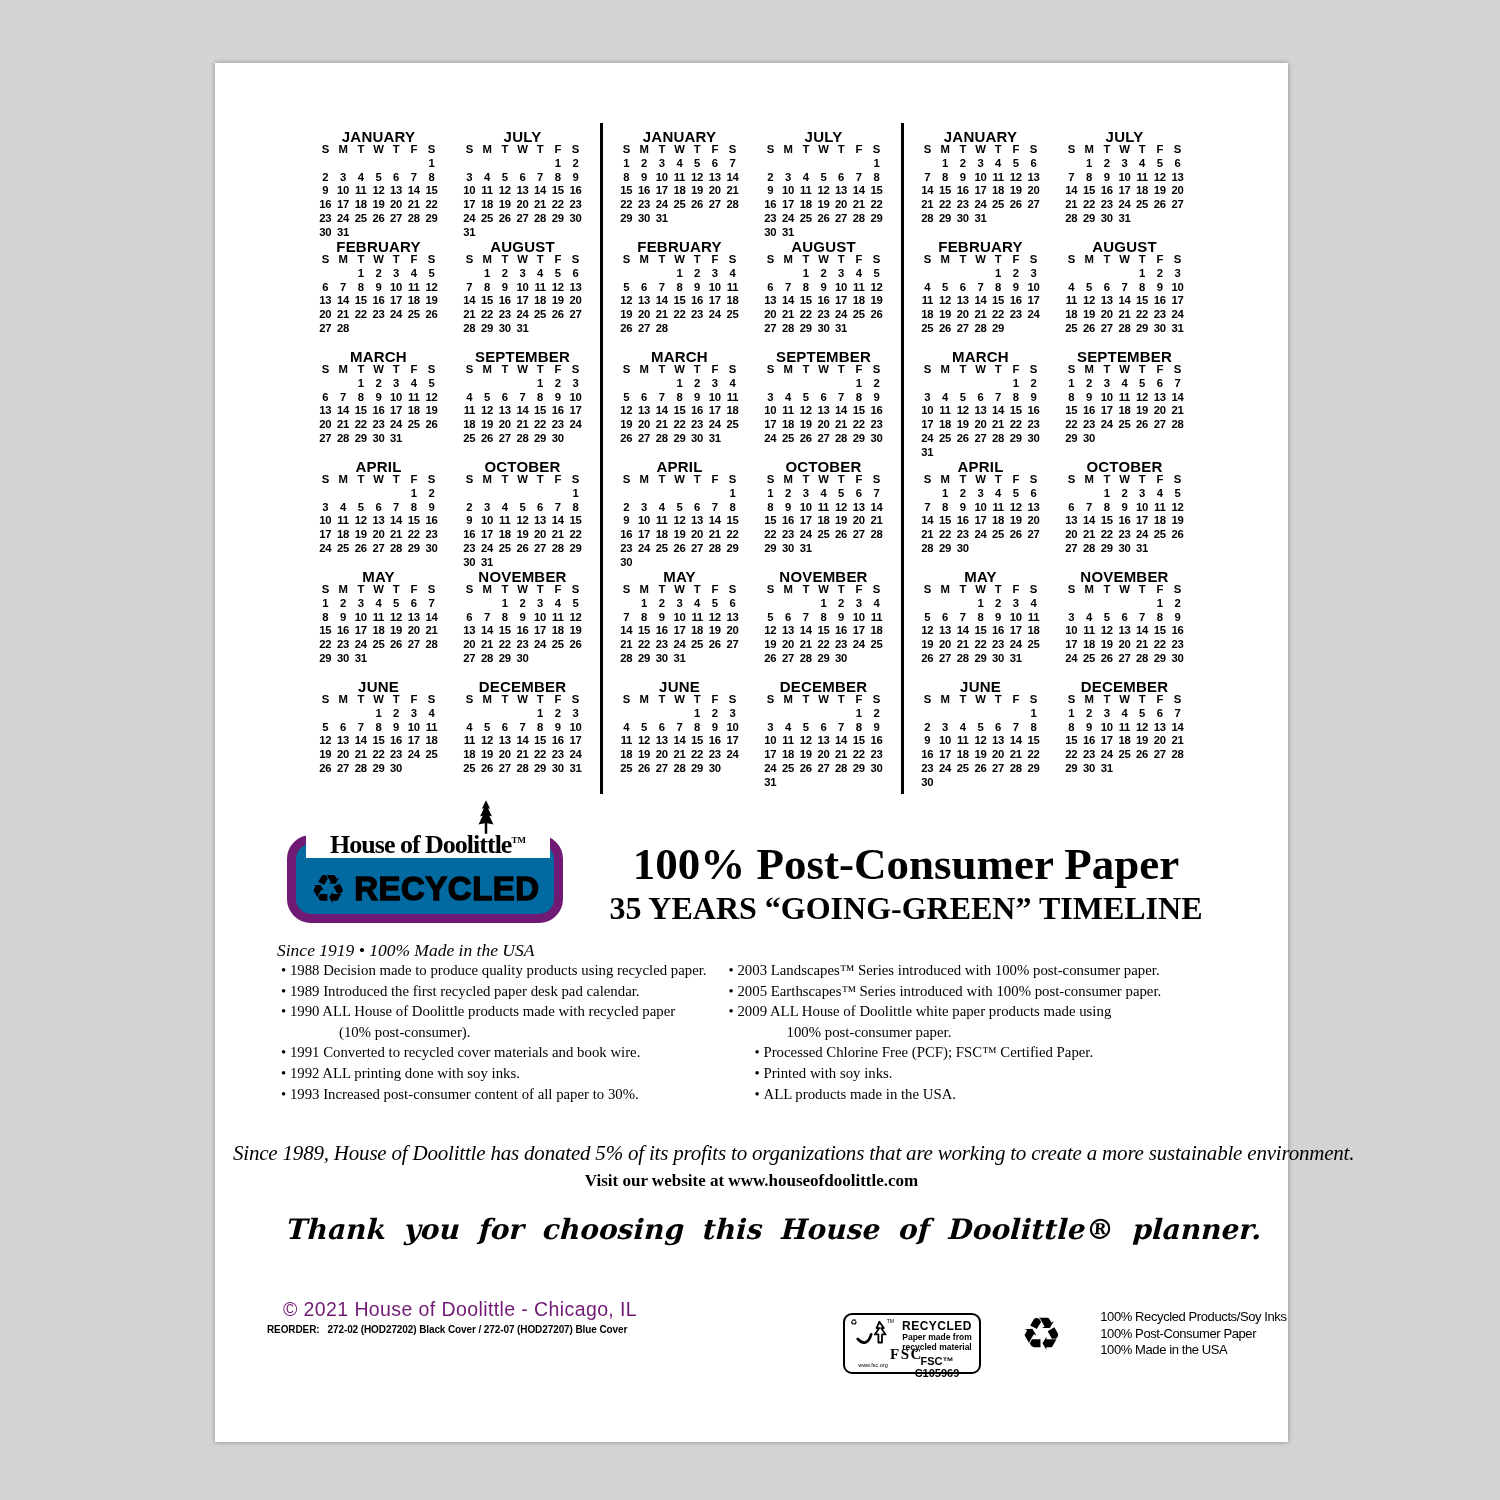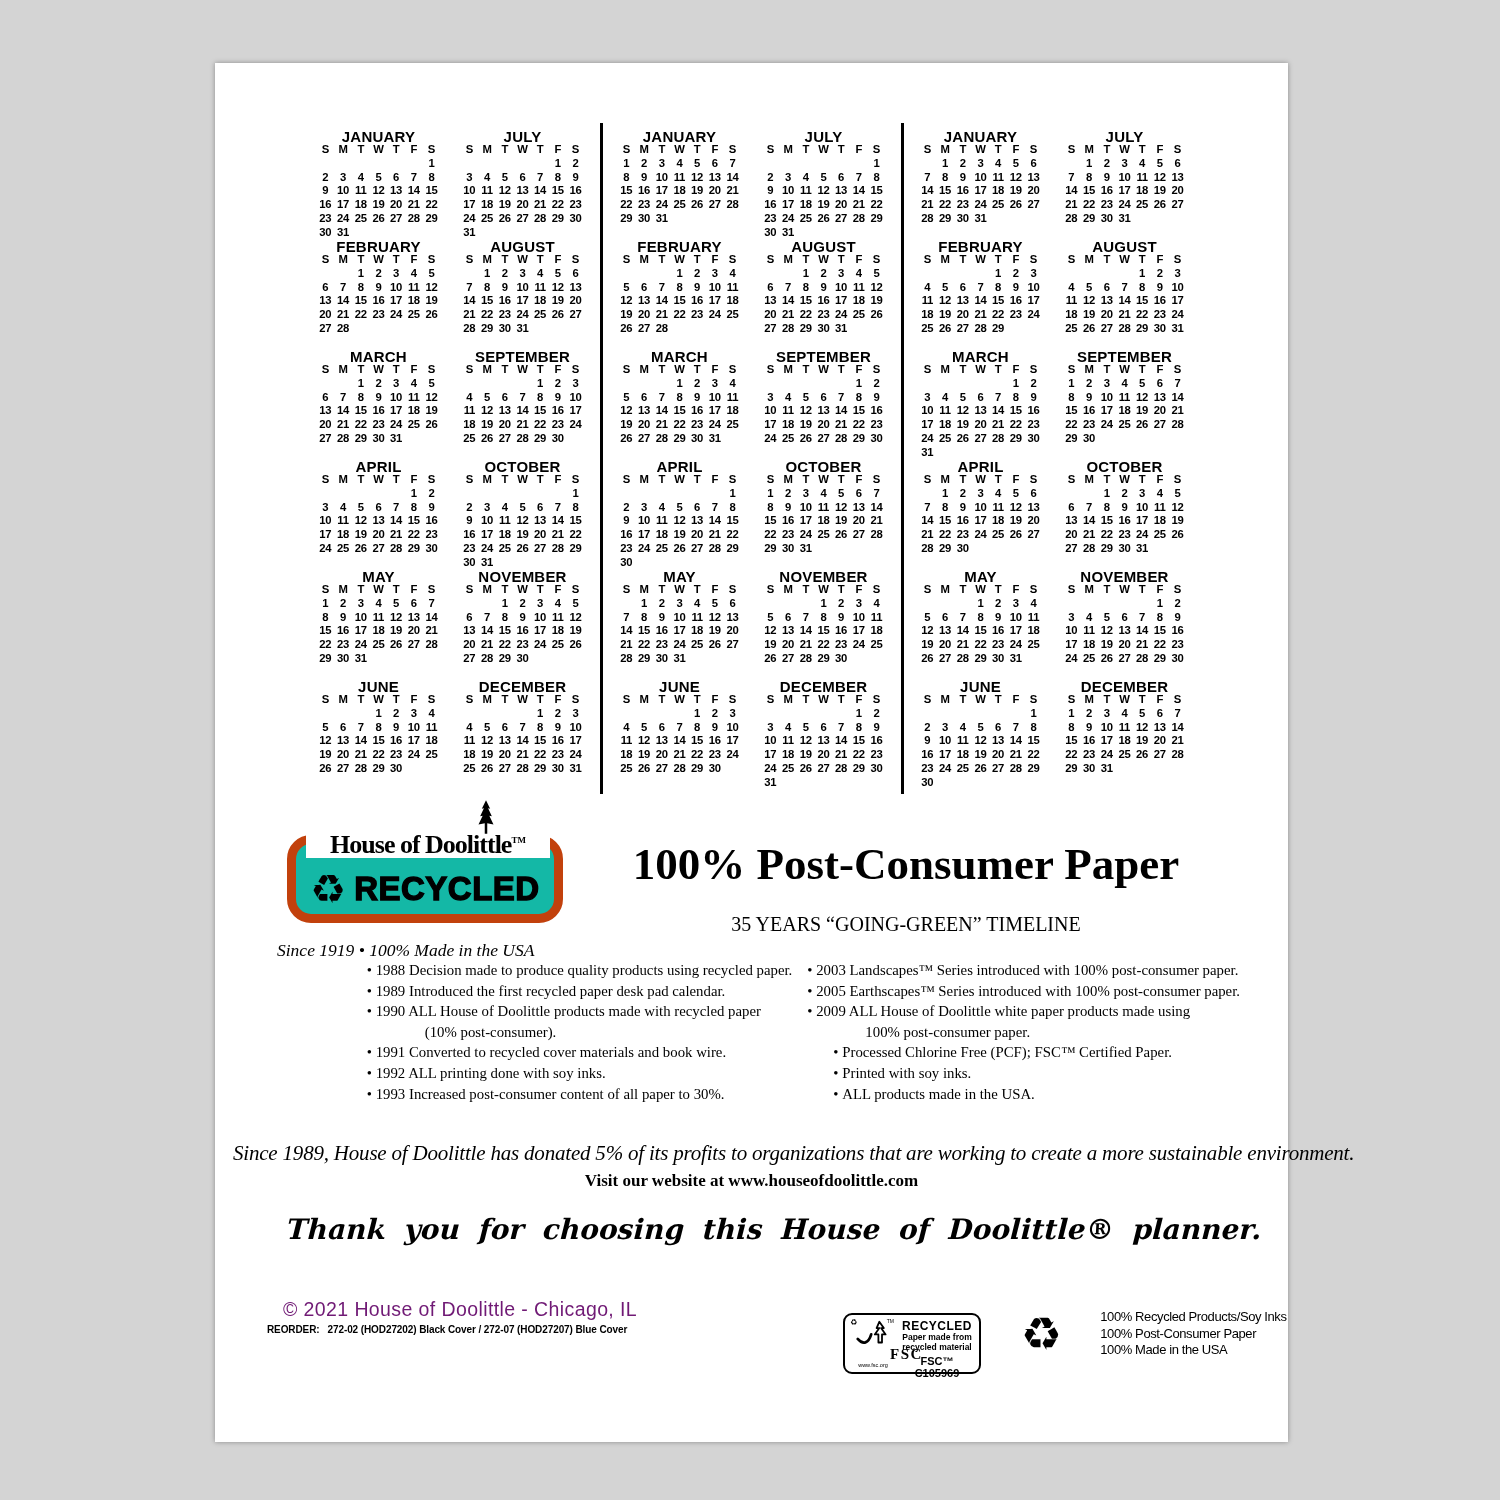--- a/index.html
+++ b/index.html
@@ -10,35 +10,35 @@
   .yearblock{display:flex;gap:20px;padding:7px 15px 4px;}
   .yearblock + .yearblock{border-left:3px solid #000;}
   .mcol{width:124px;}
   .month{height:110px;}
   .mtitle{font-weight:bold;font-size:15px;line-height:13px;text-align:center;letter-spacing:.2px;}
   .mgrid{display:grid;grid-template-columns:repeat(7,17.7px);}
   .cell{font-weight:bold;font-size:11.3px;line-height:13.8px;text-align:center;letter-spacing:-.3px;}
   
   .brandrow{position:absolute;top:772px;left:62px;right:58px;display:flex;}
   .brandcol{width:305px;flex:none;}
-  .logo-box{margin-left:10px;width:276px;height:88px;border:9px solid #c2410c;border-radius:24px;position:relative;box-sizing:border-box;background:#14b8a6;}
+  .logo-box{margin-left:10px;width:276px;height:88px;border:9px solid #701a75;border-radius:24px;position:relative;box-sizing:border-box;background:#0369a1;}
   .brand-plate{position:absolute;top:-17px;left:10px;right:4px;background:#fff;text-align:center;
     font-family:"Liberation Serif",serif;font-weight:bold;font-size:26px;line-height:27px;letter-spacing:-1px;}
   .brand-plate sup{font-size:9px;letter-spacing:0;}
   .tree-icon{position:absolute;top:-27px;right:54px;}
   .recycled-row{position:absolute;bottom:5px;left:0;right:0;display:flex;justify-content:center;align-items:center;gap:8px;}
   .recycle-glyph{font-family:"DejaVu Sans",sans-serif;}
   .logo-recycle{font-size:40px;line-height:40px;}
   .recycled-word{font-weight:bold;font-size:33px;line-height:34px;letter-spacing:.5px;-webkit-text-stroke:1.3px #000;}
   .tagline{margin-top:17px;width:300px;text-align:left;font-family:"Liberation Serif",serif;font-style:italic;font-size:17.5px;}
   .headingcol{flex:1;text-align:center;padding-top:5px;font-family:"Liberation Serif",serif;}
   .h-title{font-weight:bold;font-size:45px;line-height:49px;}
-  .h-sub{font-weight:normal;font-size:20px;line-height:32px;margin-top:19px;}
+  .h-sub{font-weight:bold;font-size:32px;line-height:32px;margin-top:3px;}
   
-  .timeline{position:absolute;top:897px;left:66px;right:48px;display:flex;justify-content:flex-end;gap:15px;}
+  .timeline{position:absolute;top:897px;left:66px;right:48px;display:flex;justify-content:flex-start;gap:22px;}
   .tl{list-style:none;margin:0;padding:0;font-family:"Liberation Serif",serif;font-size:14.8px;line-height:20.6px;white-space:nowrap;}
   .tl li::before{content:"\2022\00a0";}
   .tl li.sub{padding-left:26px;}
   .tl .cont{padding-left:58px;}
   
   .donation{position:absolute;top:1078px;left:18px;right:18px;text-align:center;white-space:nowrap;
     font-family:"Liberation Serif",serif;font-style:italic;font-size:21px;letter-spacing:-.2px;}
   .website{position:absolute;top:1108px;left:0;right:0;text-align:center;font-family:"Liberation Serif",serif;font-weight:bold;font-size:17px;}
   .thanks{position:absolute;top:1150px;left:72px;font-family:"DejaVu Serif",serif;font-weight:bold;font-style:italic;
     font-size:28px;word-spacing:9px;white-space:nowrap;transform:skewX(-3deg);}

